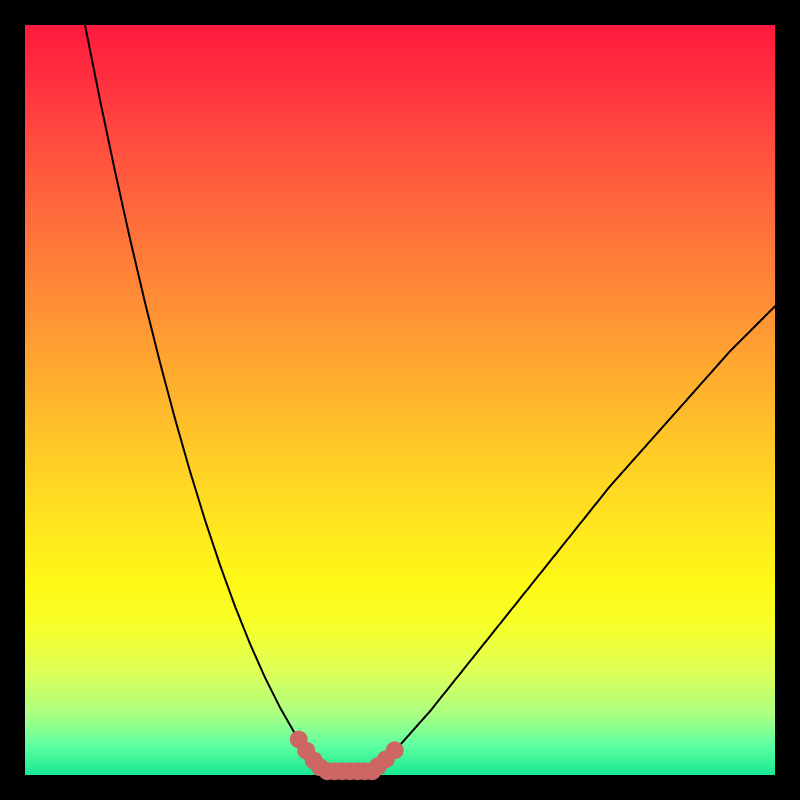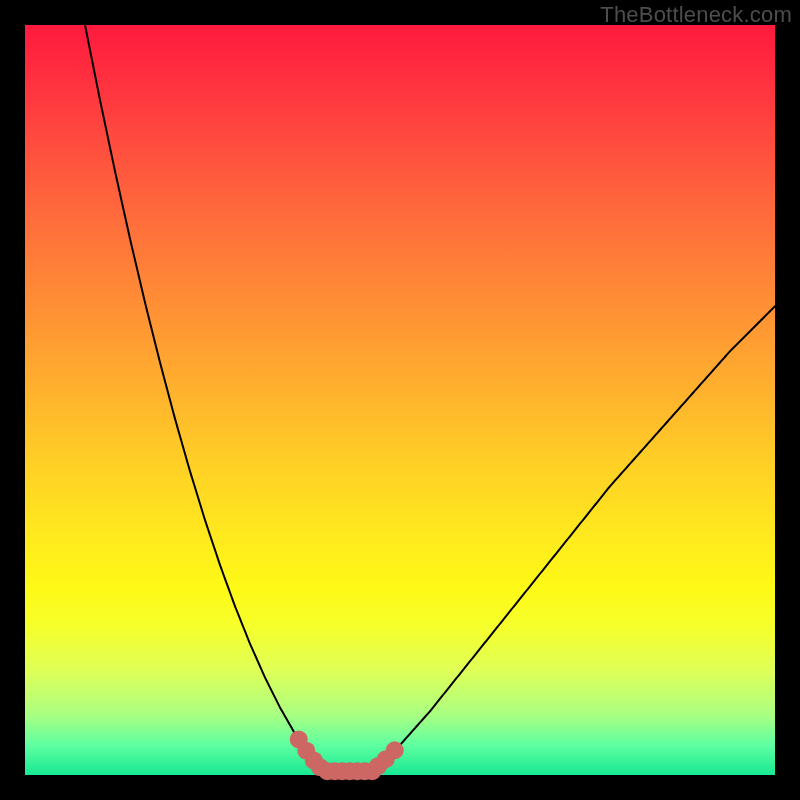--- a/index.html
+++ b/index.html
@@ -52,21 +52,20 @@
   svg {
     position: absolute;
     left: 0;
     top: 0;
   }
 </style>
 </head>
 <body>
 <div id="wrap">
   <div id="plot"></div>
-  <div id="watermark">TheBottleneck.com</div>
   <svg id="curve-layer" width="800" height="800" viewBox="0 0 800 800">
     <g id="curve-group">
         <path d="M85.00 25.00 L86.38 31.90 L87.76 38.80 L89.14 45.70 L90.52 52.60 L91.90 59.50 L93.28 66.40 L94.66 73.30 L96.04 80.20 L97.42 87.10 L98.80 94.00 L100.18 100.86 L101.56 107.41 L102.94 113.96 L104.32 120.52 L105.70 127.08 L107.08 133.63 L108.46 140.19 L109.84 146.74 L111.22 153.29 L112.60 159.85 L113.98 166.41 L115.36 172.87 L116.74 179.08 L118.12 185.29 L119.50 191.50 L120.88 197.71 L122.26 203.92 L123.64 210.13 L125.02 216.34 L126.40 222.55 L127.78 228.76 L129.16 234.97 L130.54 241.04 L131.92 246.91 L133.30 252.78 L134.68 258.64 L136.06 264.50 L137.44 270.37 L138.82 276.24 L140.20 282.10 L141.58 287.96 L142.96 293.83 L144.34 299.70 L145.72 305.38 L147.10 310.90 L148.48 316.42 L149.86 321.94 L151.24 327.46 L152.62 332.98 L154.00 338.50 L155.38 344.02 L156.76 349.54 L158.14 355.06 L159.52 360.58 L160.90 365.87 L162.28 371.05 L163.66 376.22 L165.04 381.40 L166.42 386.58 L167.80 391.75 L169.18 396.93 L170.56 402.10 L171.94 407.28 L173.32 412.45 L174.70 417.63 L176.08 422.53 L177.46 427.36 L178.84 432.19 L180.22 437.02 L181.60 441.85 L182.98 446.68 L184.36 451.51 L185.74 456.34 L187.12 461.17 L188.50 466.00 L189.88 470.83 L191.26 475.34 L192.64 479.83 L194.02 484.31 L195.40 488.80 L196.78 493.29 L198.16 497.77 L199.54 502.25 L200.92 506.74 L202.30 511.22 L203.68 515.71 L205.06 520.18 L206.44 524.32 L207.82 528.46 L209.20 532.60 L210.58 536.74 L211.96 540.88 L213.34 545.02 L214.72 549.16 L216.10 553.30 L217.48 557.44 L218.86 561.58 L220.24 565.66 L221.62 569.46 L223.00 573.25 L224.38 577.04 L225.76 580.84 L227.14 584.64 L228.52 588.43 L229.90 592.23 L231.28 596.02 L232.66 599.81 L234.04 603.61 L235.42 607.30 L236.80 610.75 L238.18 614.20 L239.56 617.65 L240.94 621.10 L242.32 624.55 L243.70 628.00 L245.08 631.45 L246.46 634.90 L247.84 638.35 L249.22 641.80 L250.60 645.10 L251.98 648.21 L253.36 651.31 L254.74 654.42 L256.12 657.52 L257.50 660.63 L258.88 663.73 L260.26 666.84 L261.64 669.94 L263.02 673.05 L264.40 676.15 L265.78 679.06 L267.16 681.82 L268.54 684.58 L269.92 687.34 L271.30 690.10 L272.68 692.86 L274.06 695.62 L275.44 698.38 L276.82 701.14 L278.20 703.90 L279.58 706.66 L280.96 709.18 L282.34 711.59 L283.72 714.01 L285.10 716.42 L286.48 718.84 L287.86 721.25 L289.24 723.67 L290.62 726.08 L292.00 728.50 L293.38 730.91 L294.76 733.33 L296.14 735.46 L297.52 737.53 L298.90 739.60 L300.28 741.67 L301.66 743.74 L303.04 745.81 L304.42 747.88 L305.80 749.95 L307.18 752.02 L308.56 754.09 L309.94 756.16 L311.32 757.72 L312.70 759.25 L314.08 760.78 L315.46 762.32 L316.84 763.85 L318.22 765.38 L319.60 766.92 L320.98 768.45 L322.36 769.98 L323.74 771.25 L325.12 771.25 L326.50 771.25 L327.88 771.25 L329.26 771.25 L330.64 771.25 L332.02 771.25 L333.40 771.25 L334.78 771.25 L336.16 771.25 L337.54 771.25 L338.92 771.25 L340.30 771.25 L341.68 771.25 L343.06 771.25 L344.44 771.25 L345.82 771.25 L347.20 771.25 L348.58 771.25 L349.96 771.25 L351.34 771.25 L352.72 771.25 L354.10 771.25 L355.48 771.25 L356.86 771.25 L358.24 771.25 L359.62 771.25 L361.00 771.25 L362.38 771.25 L363.76 771.25 L365.14 771.25 L366.52 771.25 L367.90 771.25 L369.28 771.25 L370.66 771.25 L372.04 771.25 L373.42 770.22 L374.80 769.00 L376.18 767.78 L377.56 766.56 L378.94 765.35 L380.32 764.13 L381.70 762.91 L383.08 761.69 L384.46 760.48 L385.84 759.16 L387.22 757.78 L388.60 756.40 L389.98 755.02 L391.36 753.64 L392.74 752.26 L394.12 750.88 L395.50 749.50 L396.88 748.12 L398.26 746.74 L399.64 745.36 L401.02 743.85 L402.40 742.30 L403.78 740.75 L405.16 739.20 L406.54 737.64 L407.92 736.09 L409.30 734.54 L410.68 732.99 L412.06 731.43 L413.44 729.88 L414.82 728.33 L416.20 726.77 L417.58 725.22 L418.96 723.67 L420.34 722.12 L421.72 720.57 L423.10 719.01 L424.48 717.46 L425.86 715.91 L427.24 714.36 L428.62 712.80 L430.00 711.25 L431.38 709.53 L432.76 707.80 L434.14 706.08 L435.52 704.35 L436.90 702.63 L438.28 700.90 L439.66 699.18 L441.04 697.45 L442.42 695.73 L443.80 694.00 L445.18 692.27 L446.56 690.55 L447.94 688.83 L449.32 687.10 L450.70 685.38 L452.08 683.65 L453.46 681.92 L454.84 680.20 L456.22 678.48 L457.60 676.75 L458.98 675.02 L460.36 673.30 L461.74 671.57 L463.12 669.85 L464.50 668.13 L465.88 666.40 L467.26 664.67 L468.64 662.95 L470.02 661.23 L471.40 659.50 L472.78 657.77 L474.16 656.05 L475.54 654.32 L476.92 652.60 L478.30 650.88 L479.68 649.15 L481.06 647.43 L482.44 645.70 L483.82 643.97 L485.20 642.25 L486.58 640.52 L487.96 638.80 L489.34 637.08 L490.72 635.35 L492.10 633.63 L493.48 631.90 L494.86 630.17 L496.24 628.45 L497.62 626.73 L499.00 625.00 L500.38 623.27 L501.76 621.55 L503.14 619.82 L504.52 618.10 L505.90 616.38 L507.28 614.65 L508.66 612.93 L510.04 611.20 L511.42 609.48 L512.80 607.75 L514.18 606.03 L515.56 604.30 L516.94 602.58 L518.32 600.85 L519.70 599.12 L521.08 597.40 L522.46 595.67 L523.84 593.95 L525.22 592.23 L526.60 590.50 L527.98 588.77 L529.36 587.05 L530.74 585.33 L532.12 583.60 L533.50 581.88 L534.88 580.15 L536.26 578.42 L537.64 576.70 L539.02 574.98 L540.40 573.25 L541.78 571.53 L543.16 569.80 L544.54 568.08 L545.92 566.35 L547.30 564.63 L548.68 562.90 L550.06 561.17 L551.44 559.45 L552.82 557.72 L554.20 556.00 L555.58 554.27 L556.96 552.55 L558.34 550.83 L559.72 549.10 L561.10 547.38 L562.48 545.65 L563.86 543.92 L565.24 542.20 L566.62 540.48 L568.00 538.75 L569.38 537.02 L570.76 535.30 L572.14 533.58 L573.52 531.85 L574.90 530.13 L576.28 528.40 L577.66 526.67 L579.04 524.95 L580.42 523.23 L581.80 521.50 L583.18 519.77 L584.56 518.05 L585.94 516.33 L587.32 514.60 L588.70 512.88 L590.08 511.15 L591.46 509.42 L592.84 507.70 L594.22 505.97 L595.60 504.25 L596.98 502.53 L598.36 500.80 L599.74 499.07 L601.12 497.35 L602.50 495.62 L603.88 493.90 L605.26 492.18 L606.64 490.45 L608.02 488.72 L609.40 487.00 L610.78 485.37 L612.16 483.82 L613.54 482.27 L614.92 480.71 L616.30 479.16 L617.68 477.61 L619.06 476.06 L620.44 474.50 L621.82 472.95 L623.20 471.40 L624.58 469.85 L625.96 468.30 L627.34 466.74 L628.72 465.19 L630.10 463.64 L631.48 462.08 L632.86 460.53 L634.24 458.98 L635.62 457.43 L637.00 455.88 L638.38 454.32 L639.76 452.77 L641.14 451.22 L642.52 449.66 L643.90 448.11 L645.28 446.56 L646.66 445.01 L648.04 443.45 L649.42 441.90 L650.80 440.35 L652.18 438.80 L653.56 437.24 L654.94 435.69 L656.32 434.14 L657.70 432.59 L659.08 431.03 L660.46 429.48 L661.84 427.93 L663.22 426.38 L664.60 424.82 L665.98 423.27 L667.36 421.72 L668.74 420.17 L670.12 418.61 L671.50 417.06 L672.88 415.51 L674.26 413.96 L675.64 412.40 L677.02 410.85 L678.40 409.30 L679.78 407.75 L681.16 406.19 L682.54 404.64 L683.92 403.09 L685.30 401.54 L686.68 399.98 L688.06 398.43 L689.44 396.88 L690.82 395.33 L692.20 393.78 L693.58 392.22 L694.96 390.67 L696.34 389.12 L697.72 387.56 L699.10 386.01 L700.48 384.46 L701.86 382.91 L703.24 381.36 L704.62 379.80 L706.00 378.25 L707.38 376.70 L708.76 375.14 L710.14 373.59 L711.52 372.04 L712.90 370.49 L714.28 368.94 L715.66 367.38 L717.04 365.83 L718.42 364.28 L719.80 362.73 L721.18 361.17 L722.56 359.62 L723.94 358.07 L725.32 356.51 L726.70 354.96 L728.08 353.41 L729.46 351.86 L730.84 350.41 L732.22 349.03 L733.60 347.65 L734.98 346.27 L736.36 344.89 L737.74 343.51 L739.12 342.13 L740.50 340.75 L741.88 339.37 L743.26 337.99 L744.64 336.61 L746.02 335.23 L747.40 333.85 L748.78 332.47 L750.16 331.09 L751.54 329.71 L752.92 328.33 L754.30 326.95 L755.68 325.57 L757.06 324.19 L758.44 322.81 L759.82 321.43 L761.20 320.05 L762.58 318.67 L763.96 317.29 L765.34 315.91 L766.72 314.53 L768.10 313.15 L769.48 311.77 L770.86 310.39 L772.24 309.01 L773.62 307.63 L775.00 306.25 " fill="none" stroke="#000000" stroke-width="2" stroke-linecap="round" stroke-linejoin="round"></path>
       </g>
     <g id="marker-group">
         <circle cx="298.75" cy="739.38" r="9" fill="#cc6764"></circle>
         <circle cx="306.25" cy="750.63" r="9" fill="#cc6764"></circle>
         <circle cx="313.75" cy="760.42" r="9" fill="#cc6764"></circle>
         <circle cx="319.75" cy="767.08" r="9" fill="#cc6764"></circle>
         <circle cx="327.25" cy="771.25" r="9" fill="#cc6764"></circle>

